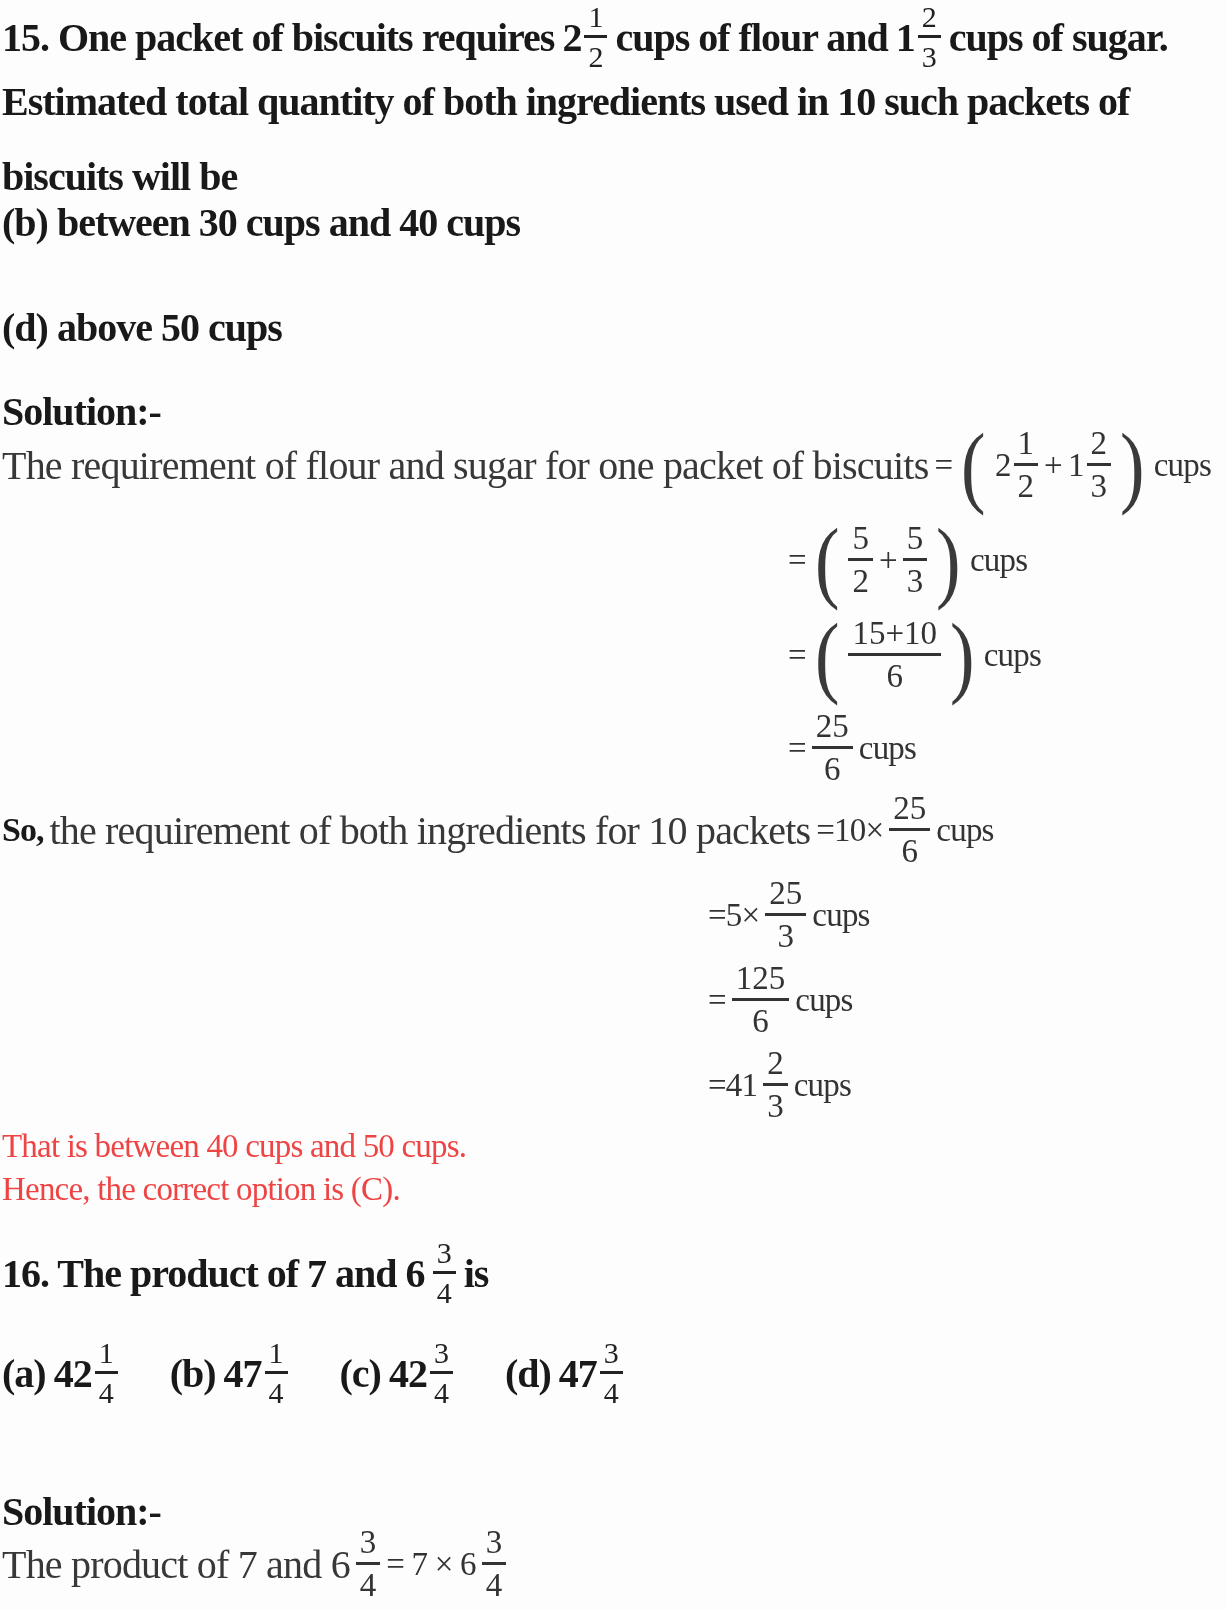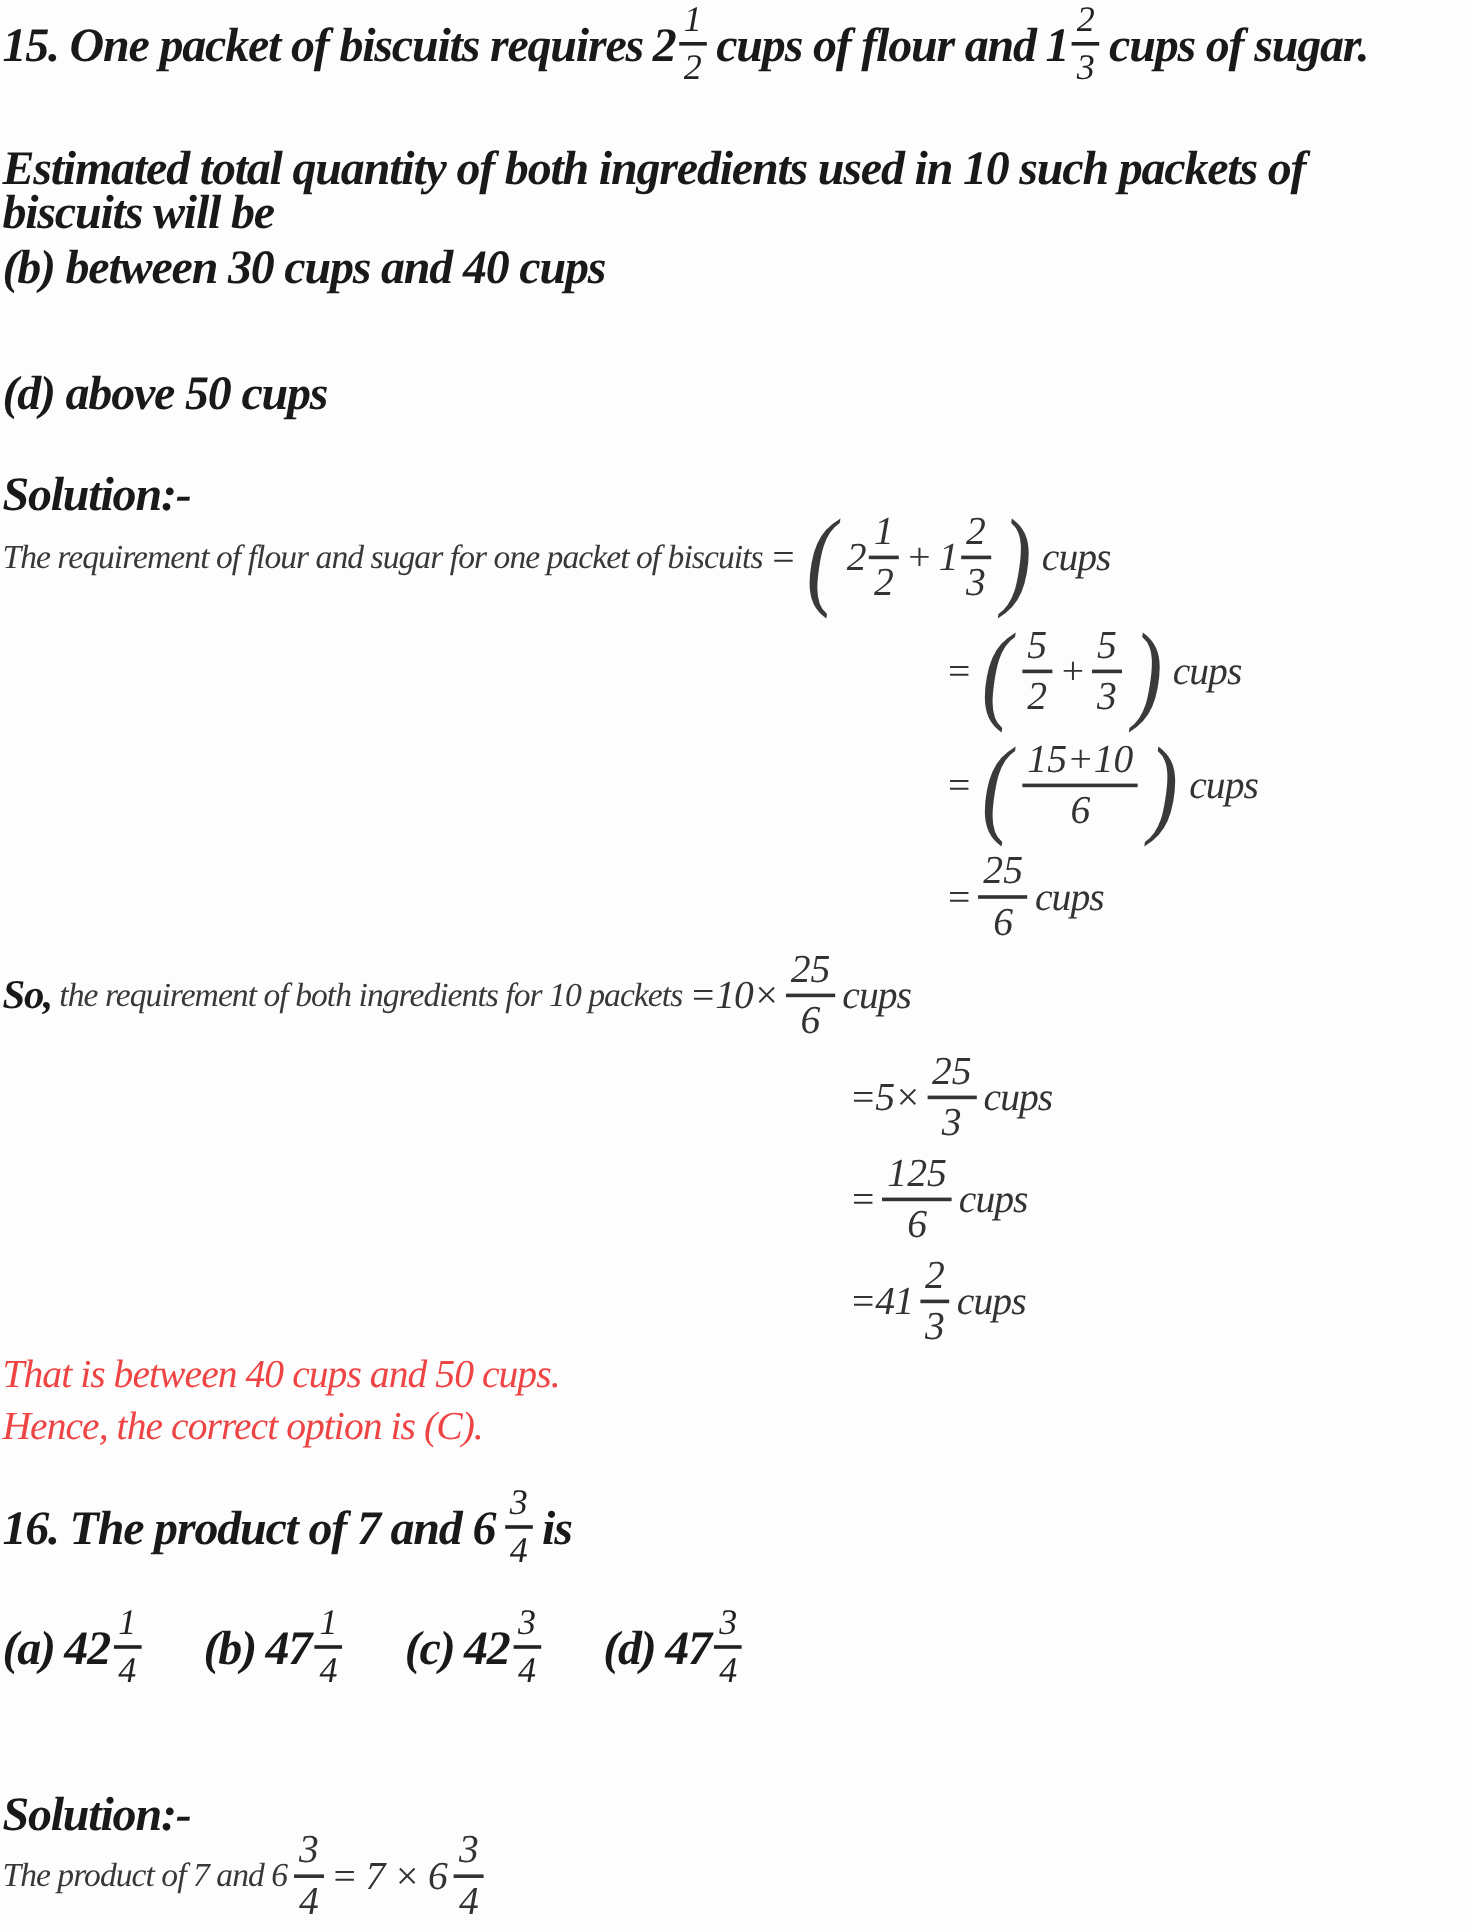--- a/index.html
+++ b/index.html
@@ -1,29 +1,28 @@
 <!DOCTYPE html>
 <html><head>
 <meta charset="utf-8">
 <style>
   html,body { margin:0; padding:0; background:#ffffff; }
   .page {
     position:relative; width:1227px; height:1610px;
     background:#fdfdfd; overflow:hidden;
     font-family:"Liberation Serif","DejaVu Serif",serif;
     color:#383838;
-    font-style:italic;
   }
   .r { position:absolute; left:2px; display:flex; align-items:center; white-space:nowrap; }
   .bold   { font-weight:bold; color:#191919; letter-spacing:-1px; font-size:40px; }
   .qline  { position:absolute; left:2px; font-weight:bold; color:#191919; letter-spacing:-1px; font-size:40px; line-height:46px; white-space:nowrap; }
   .sline  { position:absolute; left:2px; color:#ef4444; letter-spacing:-0.8px; font-size:33px; line-height:40px; white-space:nowrap; }
   .eq     { color:#333333; letter-spacing:-0.8px; font-size:33px; gap:6px; }
   .eq .t  { display:inline-block; }
-  .sol-text { color:#383838; letter-spacing:-0.8px; font-size:28px; }
+  .sol-text { color:#383838; letter-spacing:-0.8px; font-size:40px; }
   .mixed  { display:inline-flex; align-items:center; gap:3px; }
   .frac   { display:inline-flex; flex-direction:column; align-items:center; line-height:1; text-align:center; font-weight:normal; letter-spacing:0; }
   .frac .num { display:block; padding:0 4px 3px; border-bottom:3px solid currentColor; }
   .frac .den { display:block; padding-top:4px; }
   .f33 { font-size:33px; color:#333333; }
   .f30 { font-size:30px; color:#222222; }
   .paren { font-size:92px; line-height:0; display:inline-block; transform:scaleX(0.8); color:#3a3a3a; font-weight:normal; letter-spacing:0; }
   .optgroup { display:inline-flex; align-items:center; gap:8px; margin-right:52px; }
   .optgroup .lbl, .optgroup .whole { font-weight:bold; color:#191919; letter-spacing:-1px; font-size:40px; }
   .gap8 { gap:8px; }
@@ -46,21 +45,21 @@
     <span class="mixed">
       <span class="bold">1</span>
       <span class="frac f30">
         <span class="num">2</span>
         <span class="den">3</span>
       </span>
     </span>
     <span class="bold">cups of sugar.</span>
   </div>
 
-  <div class="qline" style="top:79px;margin-top:38px;">Estimated total quantity of both ingredients used in 10 such packets of</div>
+  <div class="qline" style="top:79px;">Estimated total quantity of both ingredients used in 10 such packets of</div>
   <div class="qline" style="top:124px;margin-top:30px;">biscuits will be</div>
 
   <div class="qline" style="top:200px;">(b) between 30 cups and 40 cups</div>
   <div class="qline" style="top:305px;">(d) above 50 cups</div>
 
   <div class="qline" style="top:389px;">Solution:-</div>
 
   <div class="r eq" style="top:419px; height:92px;">
     <span class="sol-text">The requirement of flour and sugar for one packet of biscuits</span>
     <span class="t">=</span>

